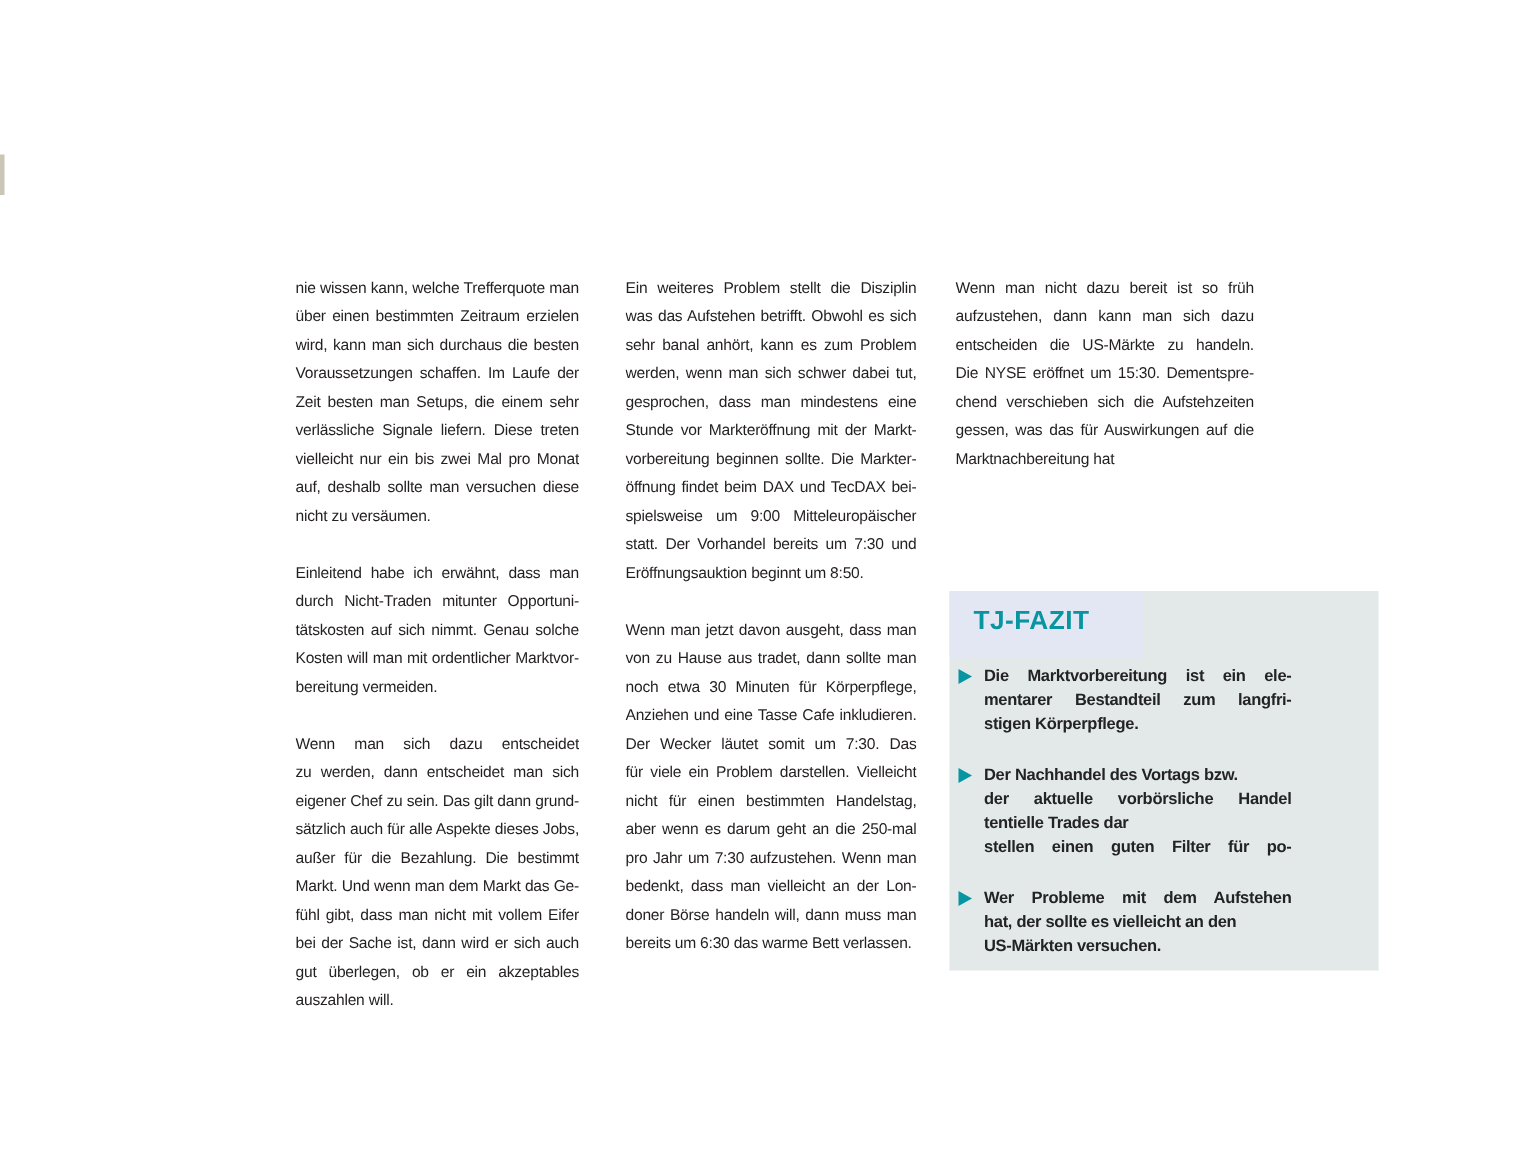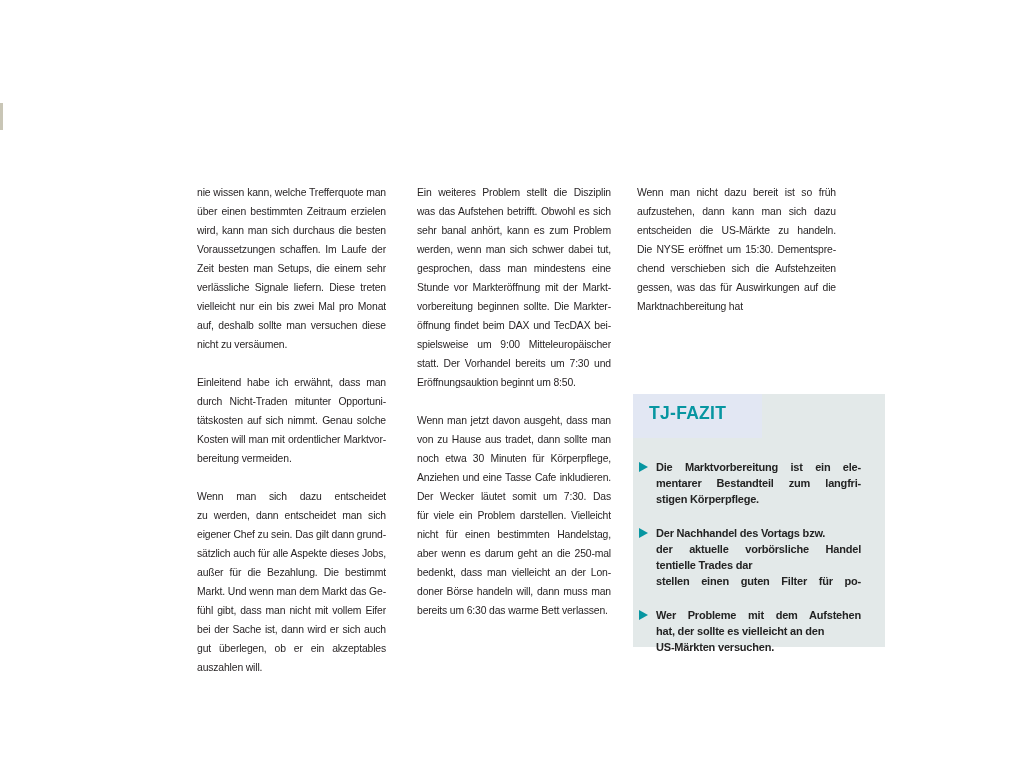--- a/index.html
+++ b/index.html
@@ -38,21 +38,21 @@
     overflow: hidden;
     text-align: justify;
     text-align-last: justify;
     white-space: normal;
   }
   .ln.ragged { text-align-last: left; }
   .fazit {
     position: absolute;
     left: 633px;
     top: 394px;
-    width: 252px;
+    width: 286px;
     height: 253px;
   }
   .fazit-header {
     position: absolute;
     left: 0;
     top: 0;
     width: 129px;
     height: 44px;
   }
   .fazit-title {
@@ -64,21 +64,21 @@
     letter-spacing: 0.3px;
   }
   .fazit-bullets {
     position: absolute;
     left: 0;
     top: 49px;
     width: 242px;
   }
   .bullet {
     display: flex;
-    margin: 16px 14px 18px 6px;
+    margin: 0 14px 18px 6px;
   }
   .tri {
     flex: none;
     width: 0;
     height: 0;
     border-left: 9px solid #0796a1;
     border-top: 5px solid transparent;
     border-bottom: 5px solid transparent;
     margin: 3px 8px 0 0;
   }
@@ -151,20 +151,21 @@
     </div>
     <div class="para">
       <div class="ln">Wenn man jetzt davon ausgeht, dass man</div>
       <div class="ln">von zu Hause aus tradet, dann sollte man</div>
       <div class="ln">noch etwa 30 Minuten für Körperpflege,</div>
       <div class="ln">Anziehen und eine Tasse Cafe inkludieren.</div>
       <div class="ln">Der Wecker läutet somit um 7:30. Das kann</div>
       <div class="ln">für viele ein Problem darstellen. Vielleicht</div>
       <div class="ln">nicht für einen bestimmten Handelstag,</div>
       <div class="ln">aber wenn es darum geht an die 250-mal</div>
+      <div class="ln">pro Jahr um 7:30 aufzustehen. Wenn man</div>
       <div class="ln">bedenkt, dass man vielleicht an der Lon-</div>
       <div class="ln">doner Börse handeln will, dann muss man</div>
       <div class="ln ragged">bereits um 6:30 das warme Bett verlassen.</div>
     </div>
   </div>
 <div class="col col-3">
     <div class="para">
       <div class="ln">Wenn man nicht dazu bereit ist so früh</div>
       <div class="ln">aufzustehen, dann kann man sich dazu</div>
       <div class="ln">entscheiden die US-Märkte zu handeln.</div>

